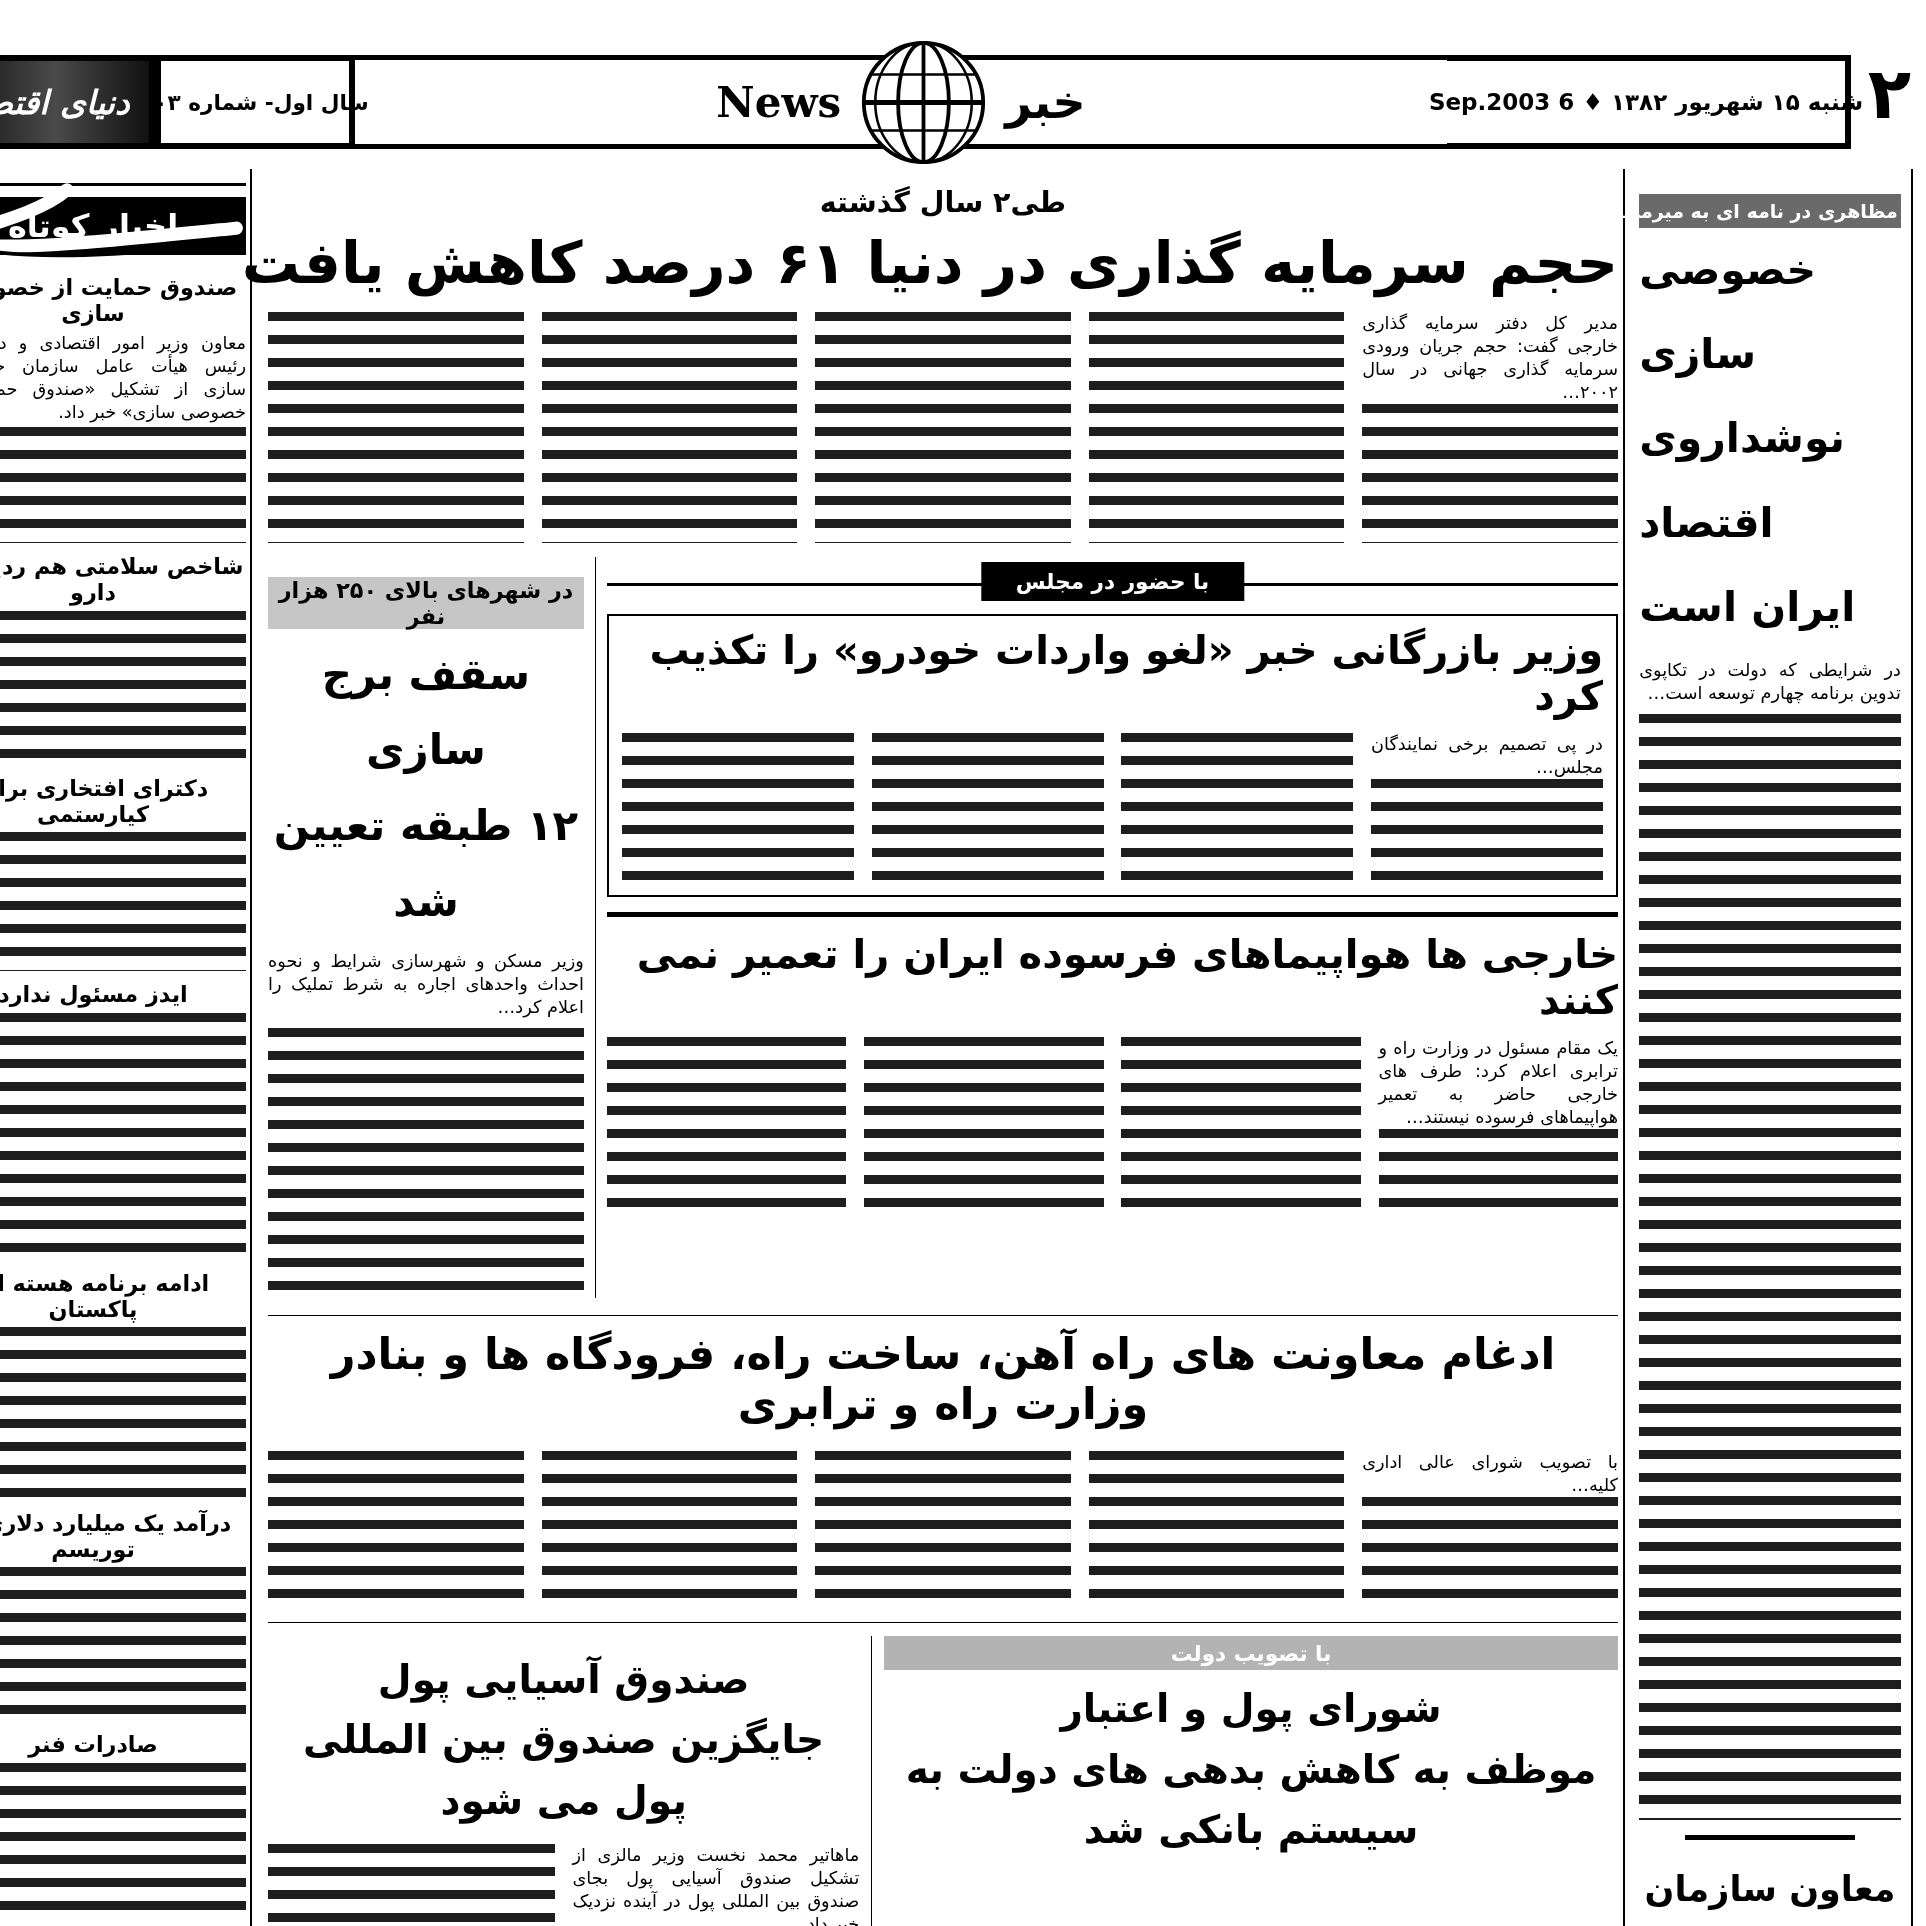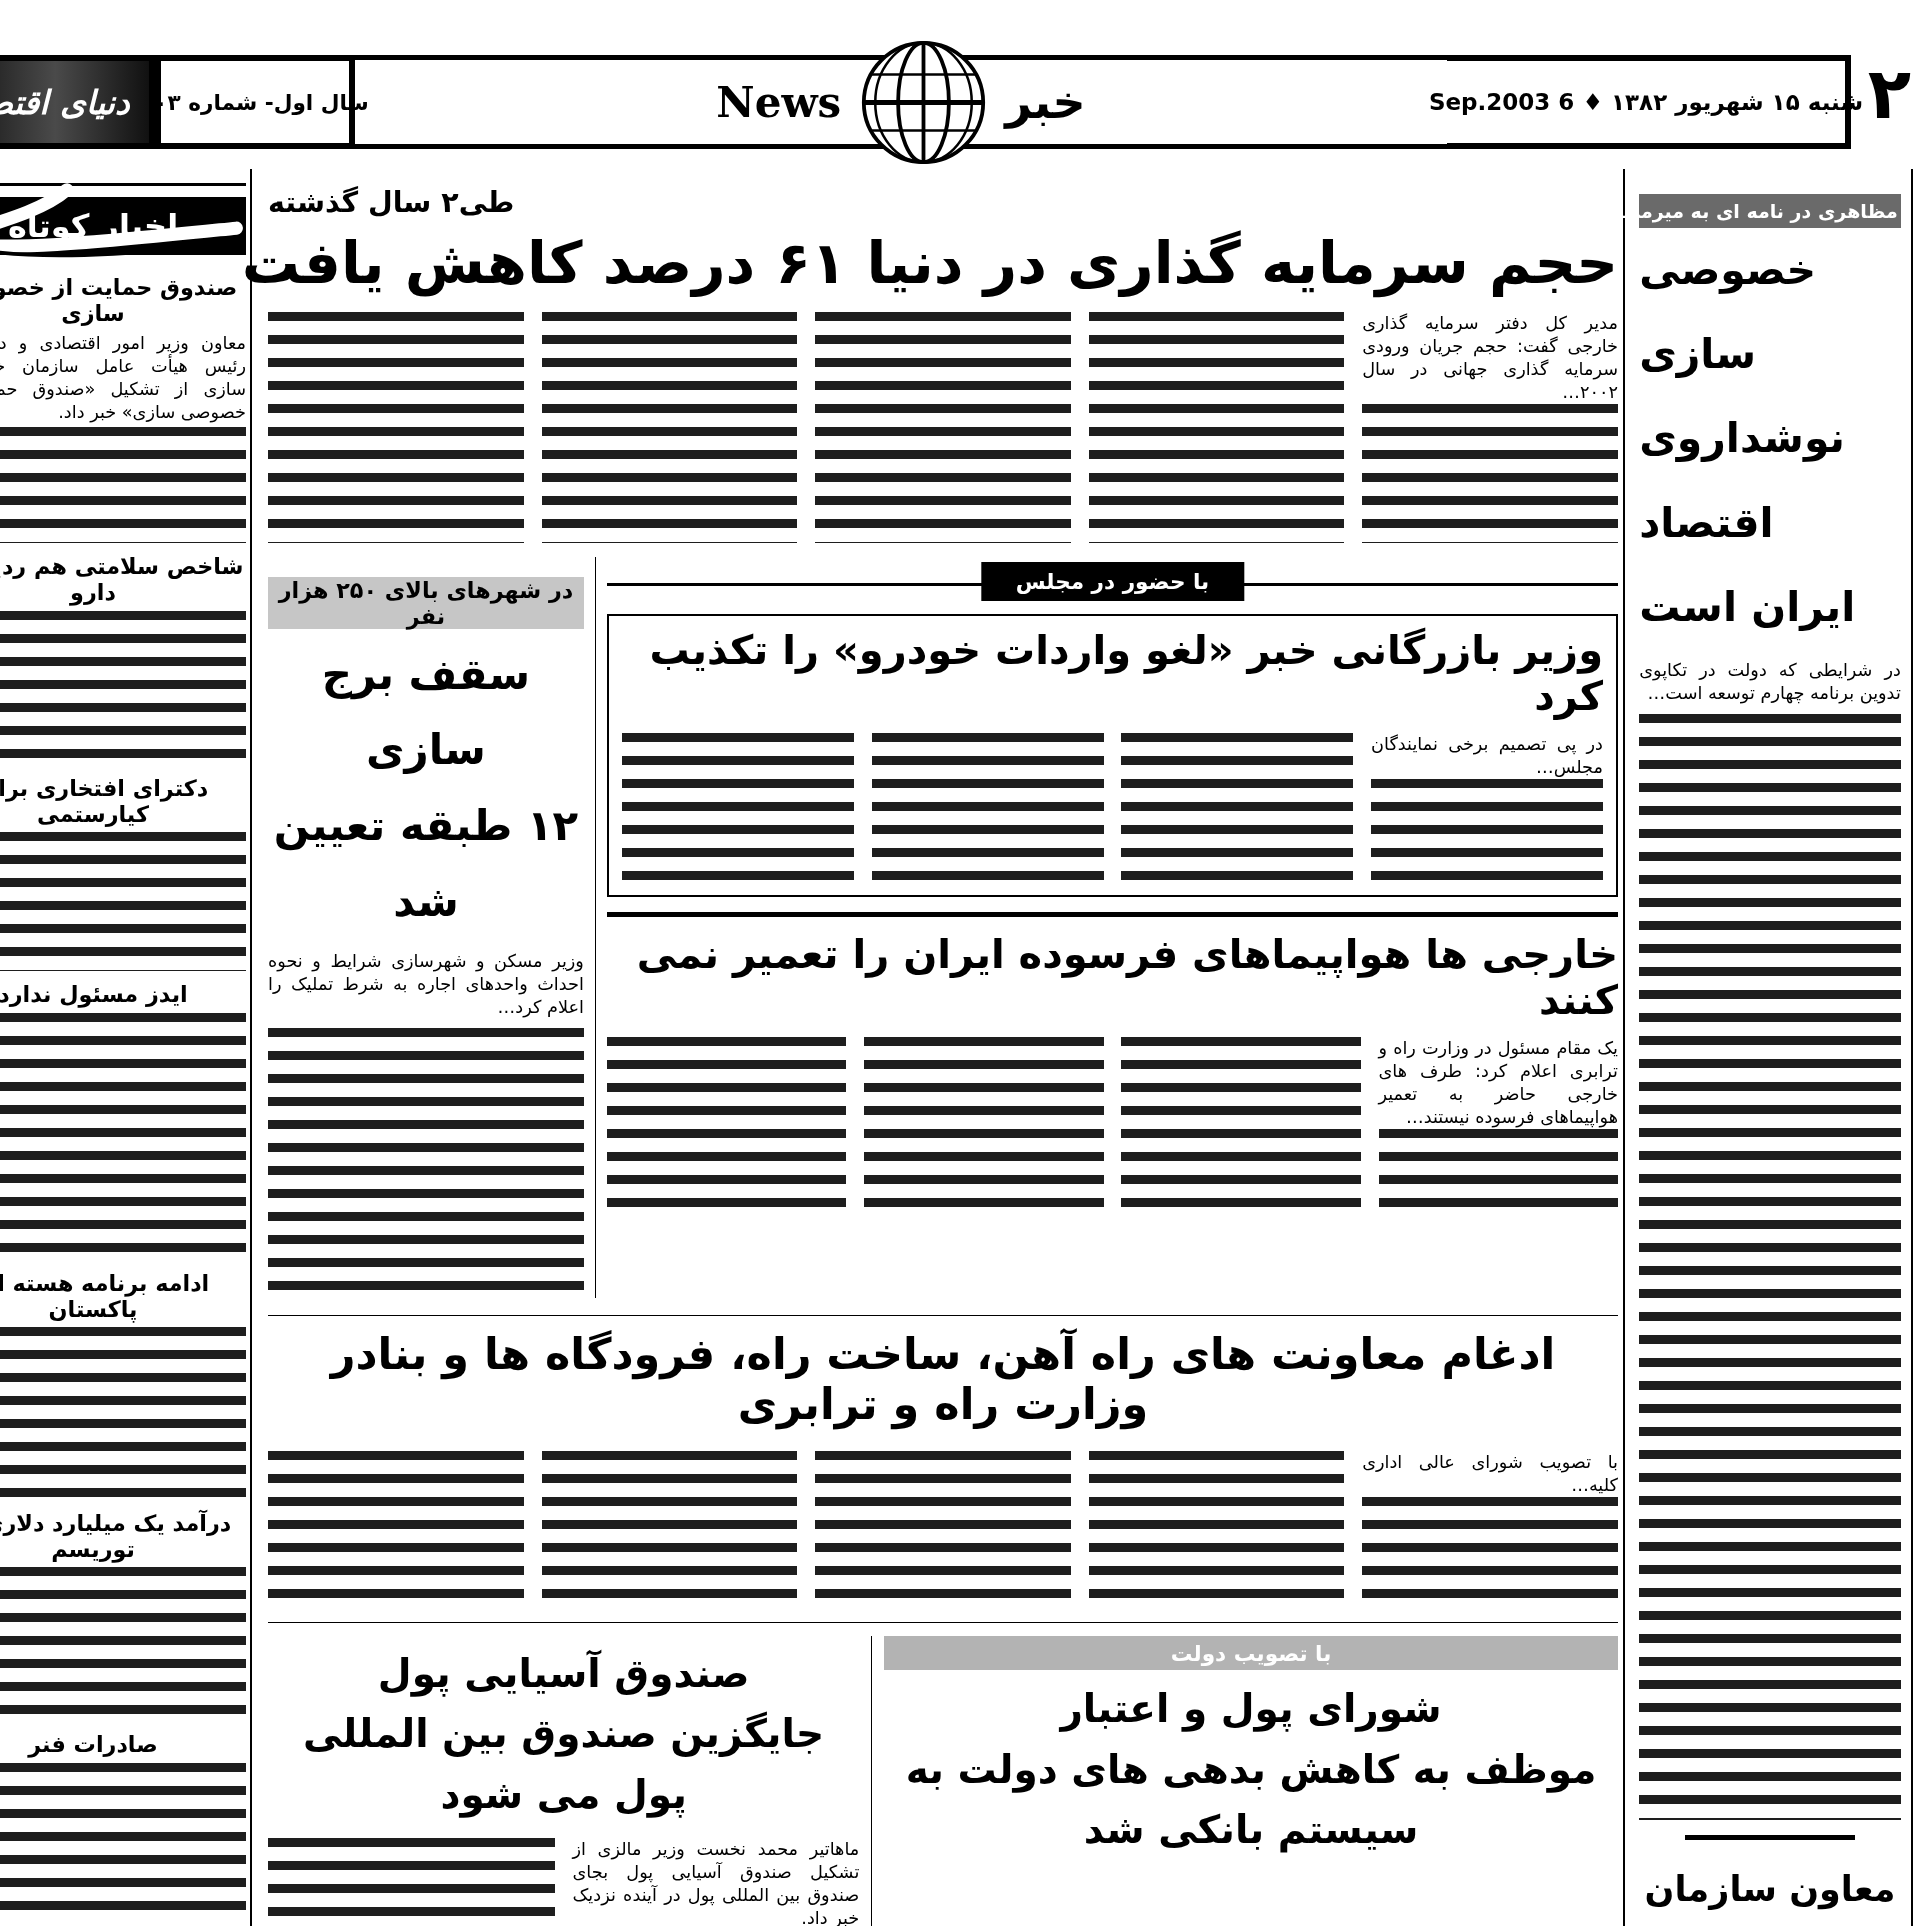--- a/index.html
+++ b/index.html
@@ -47,21 +47,21 @@
   
   #oped{position:absolute;left:1735px;top:166px;width:274px;padding:0 6.2px;}
   #oped-kicker{background:#6a6a6a;color:#fff;font-size:19px;font-weight:bold;text-align:center;
                padding:6.2px 3.1px;margin-top:28px;white-space:nowrap;}
   .oped-h{font-size:41px;font-weight:bold;text-align:left;line-height:2.05;}
   #oped-rule{height:4.6px;background:#000;margin:15.4px 46px;}
   .oped-h2{font-size:35px;font-weight:bold;text-align:center;line-height:1.95;}
 
   
   #middle{position:absolute;left:370px;top:175px;width:1350px;}
-  #main-kicker{font-size:28.5px;font-weight:bold;text-align:left;margin-top:10.8px;}
+  #main-kicker{font-size:28.5px;font-weight:bold;text-align:center;margin-top:10.8px;}
   #main-headline{font-size:58px;font-weight:bold;text-align:center;margin-top:10px;white-space:nowrap;}
 
   #row2{display:flex;gap:0;margin-top:14px;}
   #row2-right{width:1011px;}
   #row2-divider{width:1.5px;background:#000;margin:0 10.8px;}
   #row2-left{flex:1;}
   #minister-topbar{position:relative;border-top:3.9px solid #000;margin-top:25.4px;}
   #minister-badge{position:absolute;top:-24px;left:50%;transform:translateX(-50%);background:#000;color:#fff;
                   font-size:21.6px;font-weight:bold;padding:7px 35px;white-space:nowrap;}
   #minister-box{border:2.3px solid #000;margin-top:28px;padding:11.6px 13px;}
@@ -272,21 +272,21 @@
       <div id="row4-right">
         <div id="credit-kicker" class="kicker-band">با تصویب دولت</div>
         <div class="two-line-h">
           <div>شورای پول و اعتبار</div>
           <div>موظف به کاهش بدهی های دولت به سیستم بانکی شد</div>
         </div>
 
       </div>
       <div id="row4-divider"></div>
       <div id="row4-left">
-        <div class="two-line-h" style="margin-top:8px">
+        <div class="two-line-h" style="margin-top:14px">
           <div>صندوق آسیایی پول</div>
           <div>جایگزین صندوق بین المللی پول می شود</div>
         </div>
         <div class="cols" style="height:216px;margin-top:13px">
           <div class="col">
               <div class="lead">ماهاتیر محمد نخست وزیر مالزی از تشکیل صندوق آسیایی پول بجای صندوق بین المللی پول در آینده نزدیک خبر داد.</div>
             </div>
           <div class="col">
               <div class="greek"></div>
             </div>

